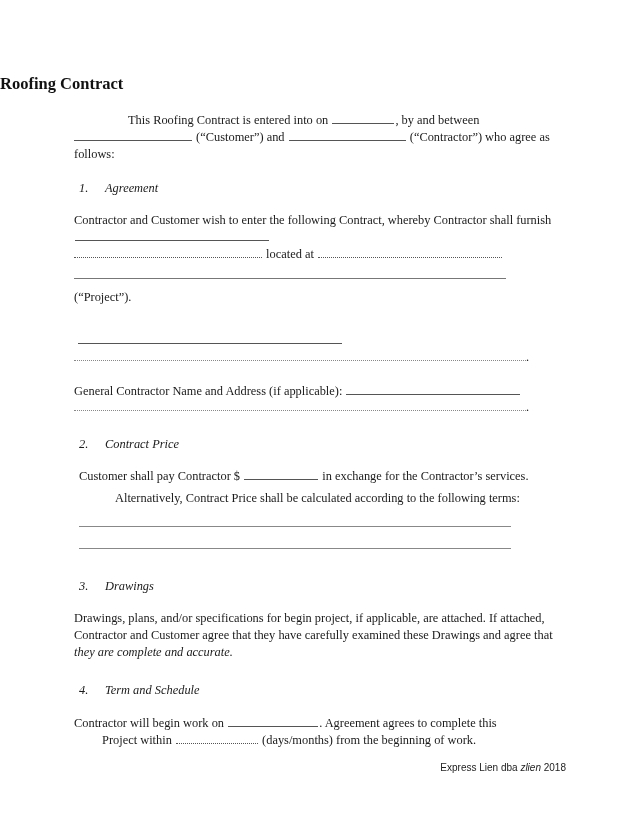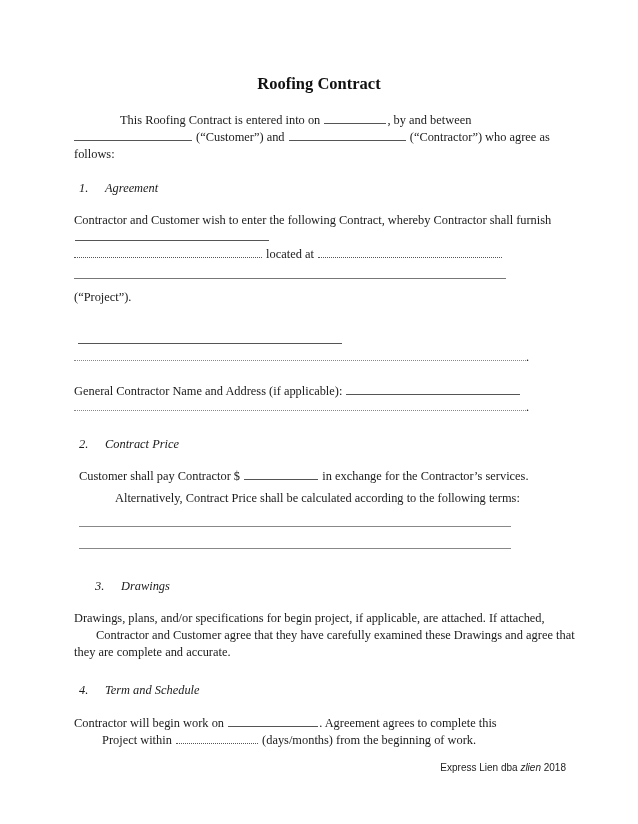--- a/index.html
+++ b/index.html
@@ -3,21 +3,21 @@
   <meta charset="utf-8">
   <style>
     html, body { margin: 0; padding: 0; background: #ffffff; }
     body {
       width: 638px; height: 824px; position: relative; overflow: hidden;
       font-family: "Liberation Serif", "DejaVu Serif", serif;
       color: #1a1a1a; font-size: 12.4px;
     }
     .abs { position: absolute; white-space: nowrap; line-height: 16px; }
     .title {
-      position: absolute; top: 74px; left: 0; width: 638px; text-align: center;
+      position: absolute; top: 74px; left: 0; width: 638px; text-align: left;
       font-weight: bold; font-size: 16.5px; line-height: 20px; color: #111;
     }
     .heading { font-style: italic; }
     .heading .num { display: inline-block; width: 26px; }
     .blank {
       display: inline-block; border-bottom: 1px solid #555; height: 11px;
       vertical-align: baseline; margin: 0 1px;
     }
     .hline { position: absolute; height: 0; border-bottom: 1px solid #777; }
     .hline.dotted { border-bottom: 1px dotted #888; }
@@ -25,21 +25,21 @@
       position: absolute; top: 762px; right: 72px; font-family: "Liberation Sans", sans-serif;
       font-size: 10px; color: #222; white-space: nowrap;
     }
     .footer em { font-style: italic; }
   </style>
 </head>
 <body>
 
 <div class="title">Roofing Contract</div>
 
-<div class="abs" style="top:112px; left:120px;">
+<div class="abs" style="top:112px; left:128px;">
   <span>This Roofing Contract is entered into on</span>
   <span class="blank" style="width:62px;"></span><span>, by and between</span>
 </div>
 <div class="abs" style="top:129px; left:74px;">
   <span class="blank" style="width:118px; margin-left:0;"></span>
   <span>(“Customer”) and</span>
   <span class="blank" style="width:117px;"></span>
   <span>(“Contractor”) who agree as</span>
 </div>
 <div class="abs" style="top:146px; left:74px;">follows:</div>
@@ -77,26 +77,26 @@
 </div>
 <div class="abs" style="top:468px; left:79px;">
   <span>Customer shall pay Contractor $</span>
   <span class="blank" style="width:74px;"></span>
   <span>in exchange for the Contractor’s services.</span>
 </div>
 <div class="abs" style="top:490px; left:115px;">Alternatively, Contract Price shall be calculated according to the following terms:</div>
 <div class="hline" style="top:526px; left:79px; width:432px; border-bottom-color:#888;"></div>
 <div class="hline" style="top:548px; left:79px; width:432px; border-bottom-color:#888;"></div>
 
-<div class="abs heading" style="top:578px; left:79px;margin-left:16px;">
+<div class="abs heading" style="top:578px; left:79px;">
   <span class="num">3.</span><span>Drawings</span>
 </div>
 <div class="abs" style="top:610px; left:74px;">Drawings, plans, and/or specifications for begin project, if applicable, are attached. If attached,</div>
-<div class="abs" style="top:627px; left:74px;margin-left:22px;">Contractor and Customer agree that they have carefully examined these Drawings and agree that</div>
-<div class="abs" style="top:644px; left:74px;">they are complete and accurate.</div>
+<div class="abs" style="top:627px; left:74px;">Contractor and Customer agree that they have carefully examined these Drawings and agree that</div>
+<div class="abs" style="top:644px; left:74px;font-style:italic;">they are complete and accurate.</div>
 
 <div class="abs heading" style="top:682px; left:79px;">
   <span class="num">4.</span><span>Term and Schedule</span>
 </div>
 <div class="abs" style="top:715px; left:74px;">
   <span>Contractor will begin work on</span>
   <span class="blank" style="width:90px;"></span><span>. Agreement agrees to complete this</span>
 </div>
 <div class="abs" style="top:732px; left:102px;">
   <span>Project within</span>

